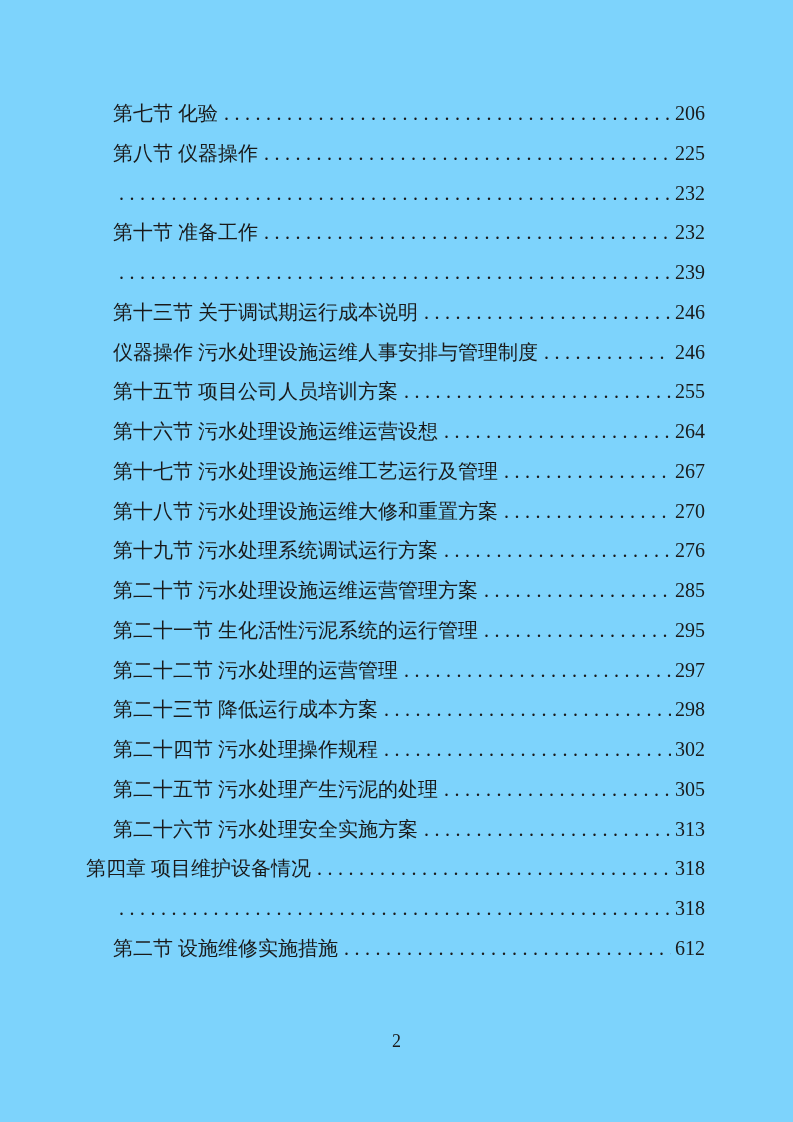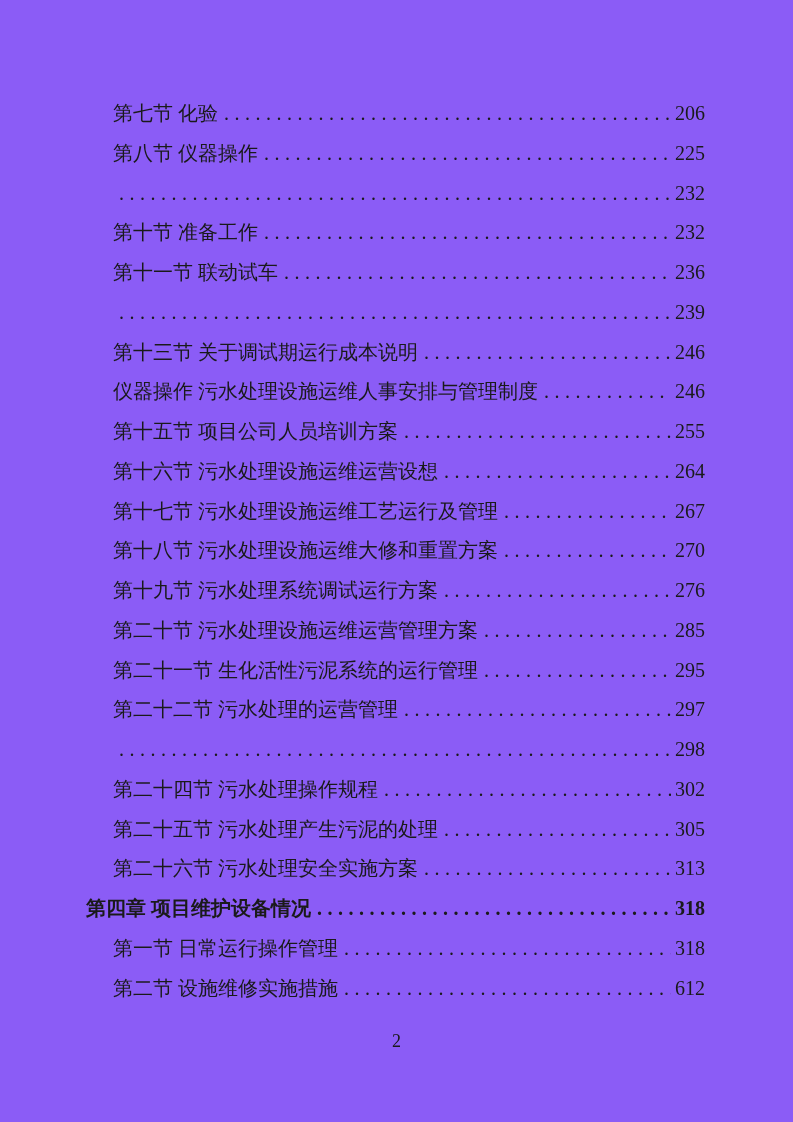--- a/index.html
+++ b/index.html
@@ -4,21 +4,21 @@
 <style>
   html, body {
     margin: 0;
     padding: 0;
     background: #ffffff;
   }
   .page {
     position: relative;
     width: 793px;
     height: 1122px;
-    background: #8b5cf6;
+    background: #7dd3fc;
     overflow: hidden;
     font-family: "Liberation Serif", "DejaVu Serif", serif;
     color: #1a1a1a;
   }
   .toc {
     position: absolute;
     top: 94px;
     left: 86px;
     right: 88px;
   }
@@ -27,21 +27,21 @@
     align-items: baseline;
     height: 39.75px;
     line-height: 39.75px;
     font-size: 20px;
     white-space: nowrap;
   }
   .toc-row.section {
     padding-left: 27px;
   }
   .toc-row.chapter {
-    font-weight: bold;
+    font-weight: normal;
   }
   .toc-label {
     flex: 0 0 auto;
     white-space: nowrap;
   }
   .dot-leader {
     flex: 1 1 auto;
     min-width: 0;
     overflow: hidden;
     white-space: nowrap;
@@ -87,25 +87,20 @@
       <span class="dot-leader"></span>
       <span class="toc-page-num">232</span>
     </div>
 
     <div class="toc-row section">
       <span class="toc-label">第十节 准备工作</span>
       <span class="dot-leader"></span>
       <span class="toc-page-num">232</span>
     </div>
 
-    <div class="toc-row section">
-      <span class="toc-label">第十一节 联动试车</span>
-      <span class="dot-leader"></span>
-      <span class="toc-page-num">236</span>
-    </div>
 
     <div class="toc-row section">
       <span class="dot-leader"></span>
       <span class="toc-page-num">239</span>
     </div>
 
     <div class="toc-row section">
       <span class="toc-label">第十三节 关于调试期运行成本说明</span>
       <span class="dot-leader"></span>
       <span class="toc-page-num">246</span>
@@ -159,20 +154,21 @@
       <span class="toc-page-num">295</span>
     </div>
 
     <div class="toc-row section">
       <span class="toc-label">第二十二节 污水处理的运营管理</span>
       <span class="dot-leader"></span>
       <span class="toc-page-num">297</span>
     </div>
 
     <div class="toc-row section">
+      <span class="toc-label">第二十三节 降低运行成本方案</span>
       <span class="dot-leader"></span>
       <span class="toc-page-num">298</span>
     </div>
 
     <div class="toc-row section">
       <span class="toc-label">第二十四节 污水处理操作规程</span>
       <span class="dot-leader"></span>
       <span class="toc-page-num">302</span>
     </div>
 
@@ -188,21 +184,20 @@
       <span class="toc-page-num">313</span>
     </div>
 
     <div class="toc-row chapter">
       <span class="toc-label">第四章 项目维护设备情况</span>
       <span class="dot-leader"></span>
       <span class="toc-page-num">318</span>
     </div>
 
     <div class="toc-row section">
-      <span class="toc-label">第一节 日常运行操作管理</span>
       <span class="dot-leader"></span>
       <span class="toc-page-num">318</span>
     </div>
 
     <div class="toc-row section">
       <span class="toc-label">第二节 设施维修实施措施</span>
       <span class="dot-leader"></span>
       <span class="toc-page-num">612</span>
     </div>
 

